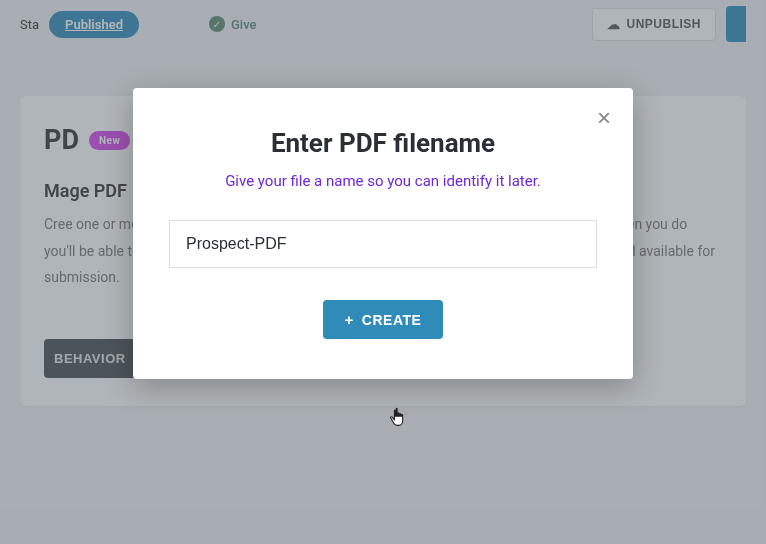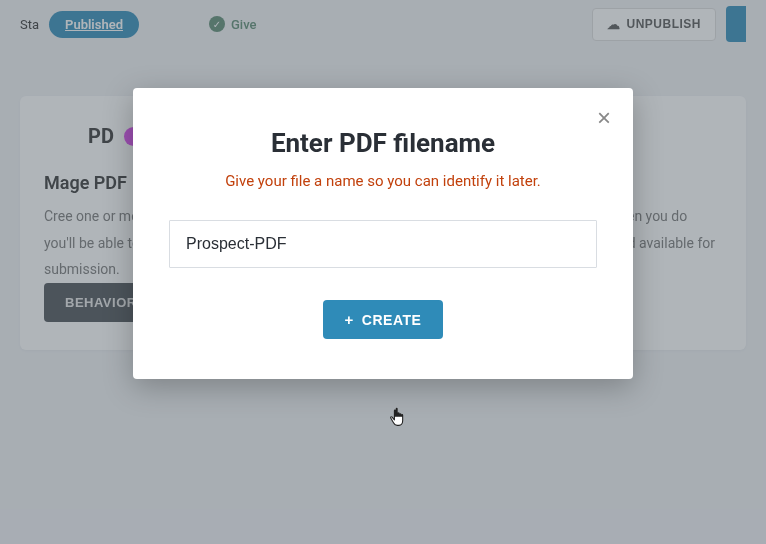--- a/index.html
+++ b/index.html
@@ -43,32 +43,32 @@
   }
   .cloud-icon { font-size:13px; }
   .btn-primary-stub {
     width:20px; height:36px; background:#2f8bb8; border-radius:4px 0 0 4px;
   }
   .card {
     background:#fff; border-radius:6px; padding:28px 24px; margin-top:48px;
     box-shadow:0 1px 3px rgba(0,0,0,0.04);
   }
   .card-head { display:flex; align-items:center; gap:10px; margin-bottom:24px; }
-  .card-title-stub { font-size:20px; font-weight:700; color:#333;margin-left:44px; }
+  .card-title-stub { font-size:27px; font-weight:700; color:#333; }
   .badge-new {
     background:#d946ef; color:#fff; font-size:10px; font-weight:700;
     padding:4px 10px; border-radius:12px; letter-spacing:0.5px;
   }
   .section-title { font-size:18px; font-weight:600; color:#333; margin-bottom:10px; }
   .section-desc {
     font-size:14px; color:#777; line-height:1.9; max-width:720px;
   }
   .behavior-btn {
-    background:#4a4f55; color:#e5e5e5; font-weight:700;
-    font-size:13px; padding:12px 21px; border:none; border-radius:4px;
+    margin-top:48px; background:#4a4f55; color:#e5e5e5; font-weight:700;
+    font-size:13px; padding:12px 10px; border:none; border-radius:4px;
     letter-spacing:0.5px; display:inline-block;
   }
 
   .overlay {
     position:absolute; inset:0; background:rgba(80,90,100,0.45);
     display:flex; align-items:flex-start; justify-content:center;
   }
   .modal {
     background:#fff; width:500px; margin-top:88px; border-radius:4px;
     box-shadow:0 8px 30px rgba(0,0,0,0.25); padding:36px 36px 40px;
@@ -76,21 +76,21 @@
   }
   .modal-close {
     position:absolute; top:18px; right:22px; font-size:24px; color:#888;
     cursor:pointer; background:none; border:none; line-height:1;
   }
   .modal-title {
     text-align:center; font-size:26px; font-weight:700; color:#2a2f36;
     margin-bottom:14px; margin-top:4px;
   }
   .modal-sub {
-    text-align:center; font-size:15px; color:#c2410c; margin-bottom:30px;
+    text-align:center; font-size:15px; color:#6d28d9; margin-bottom:30px;
   }
   .modal-input {
     width:100%; border:1px solid #d9dde2; border-radius:1px;
     padding:14px 16px; font-size:16px; color:#2a2f36;
     font-weight:500; outline:none;
   }
   .modal-create {
     display:flex; align-items:center; justify-content:center; gap:8px;
     margin:32px auto 0; background:#2f8bb8; color:#fff; border:none;
     border-radius:4px; padding:11px 22px; font-size:14px; font-weight:700;

